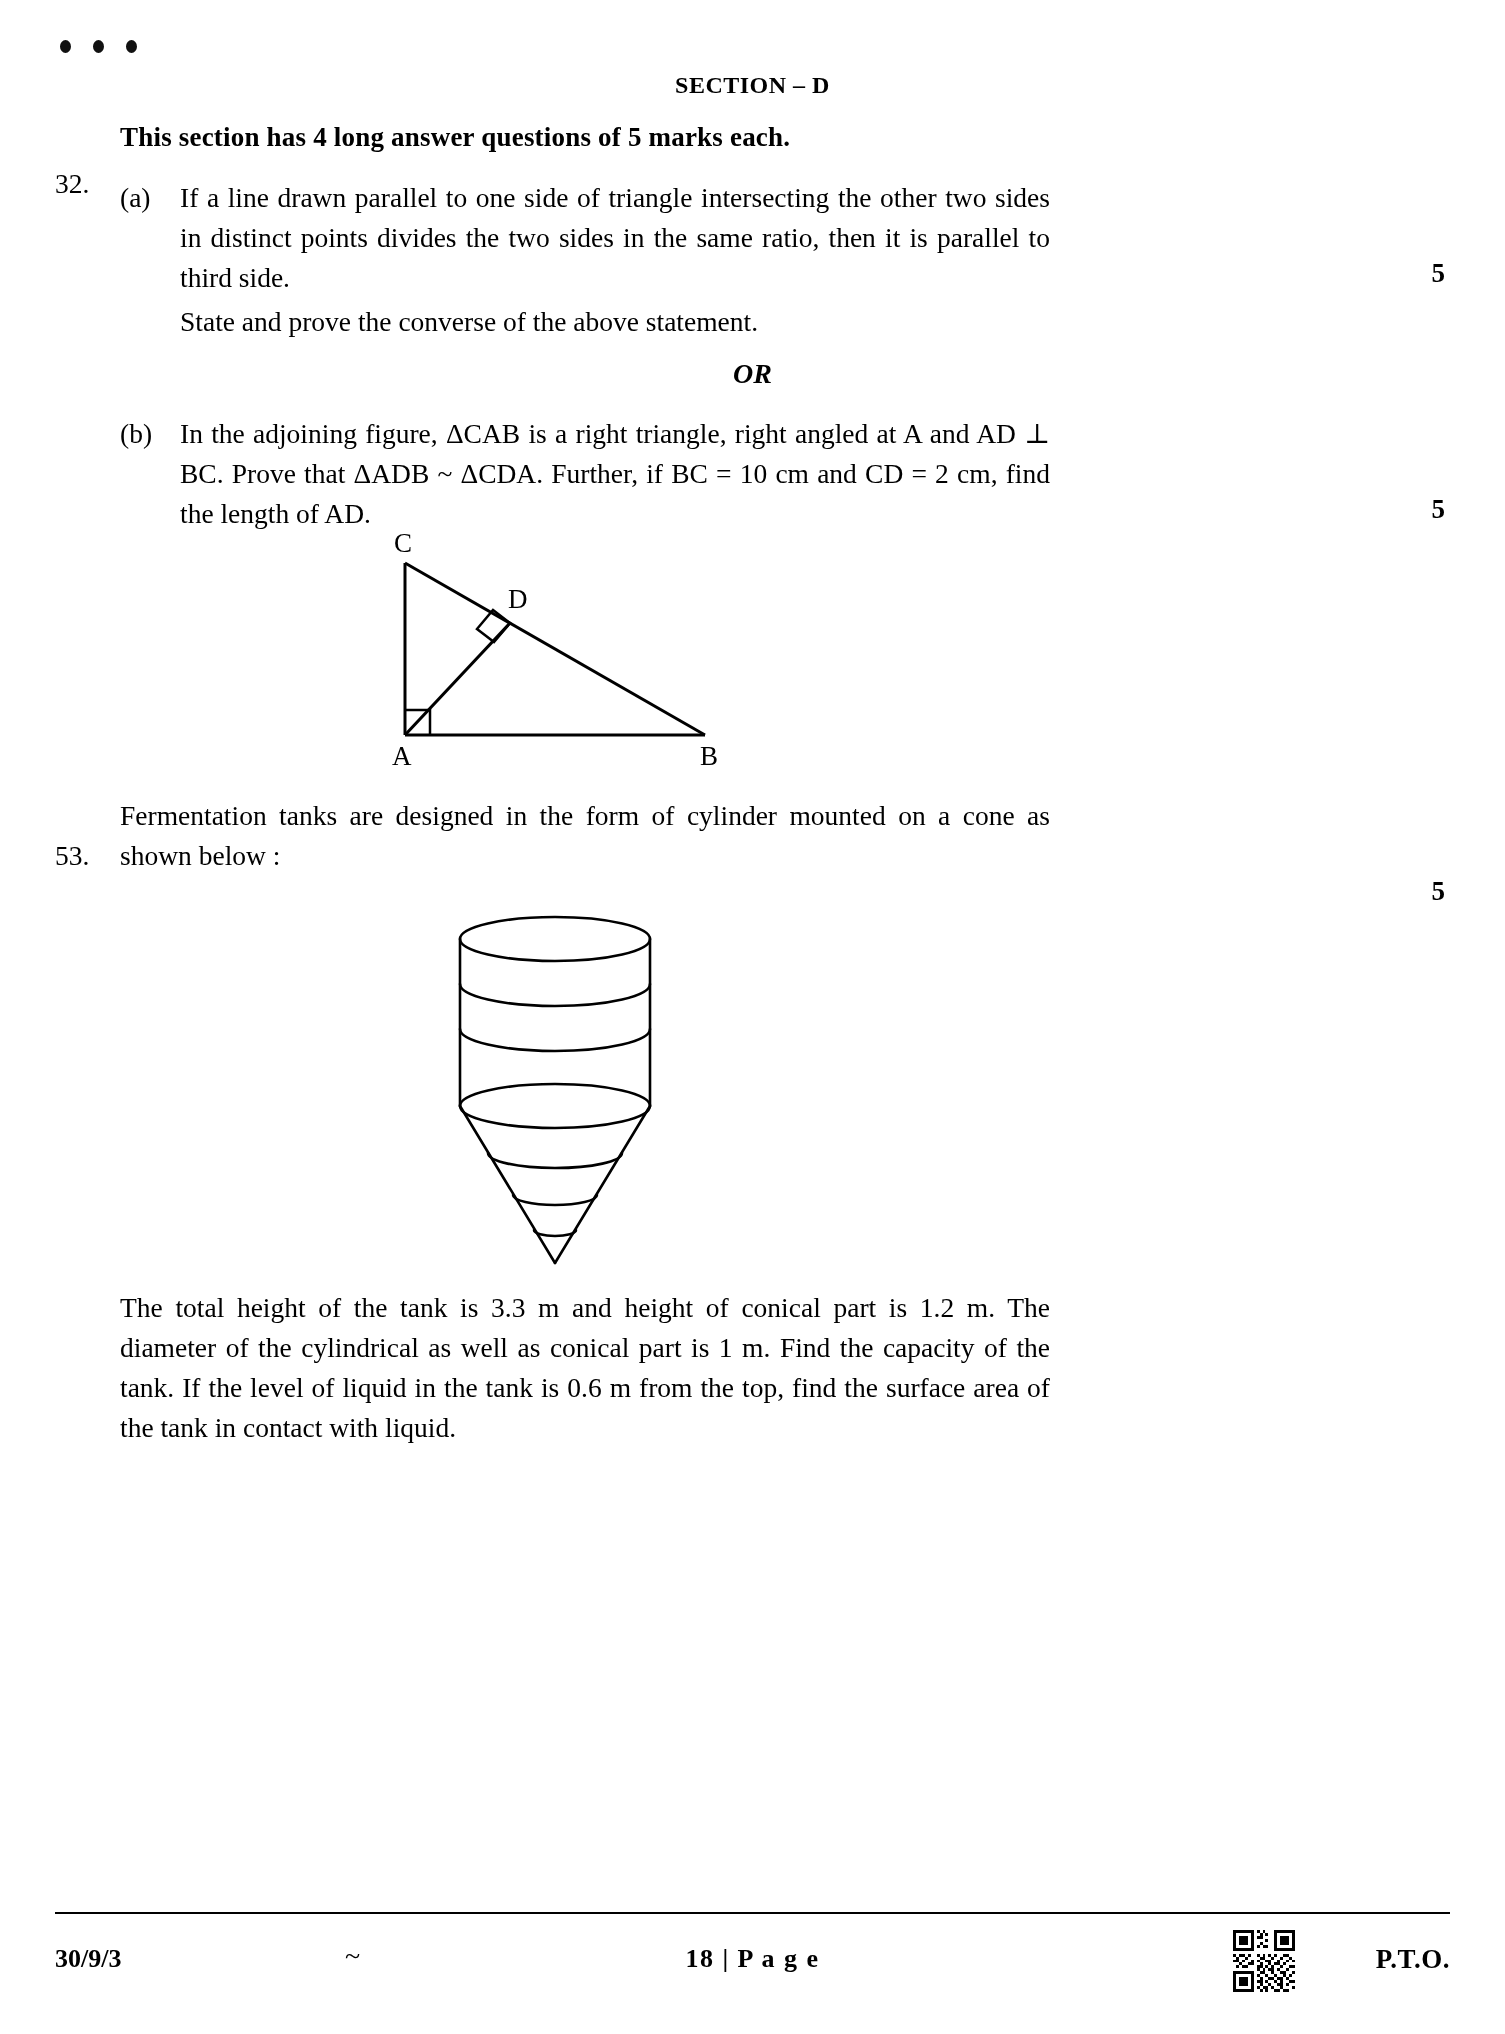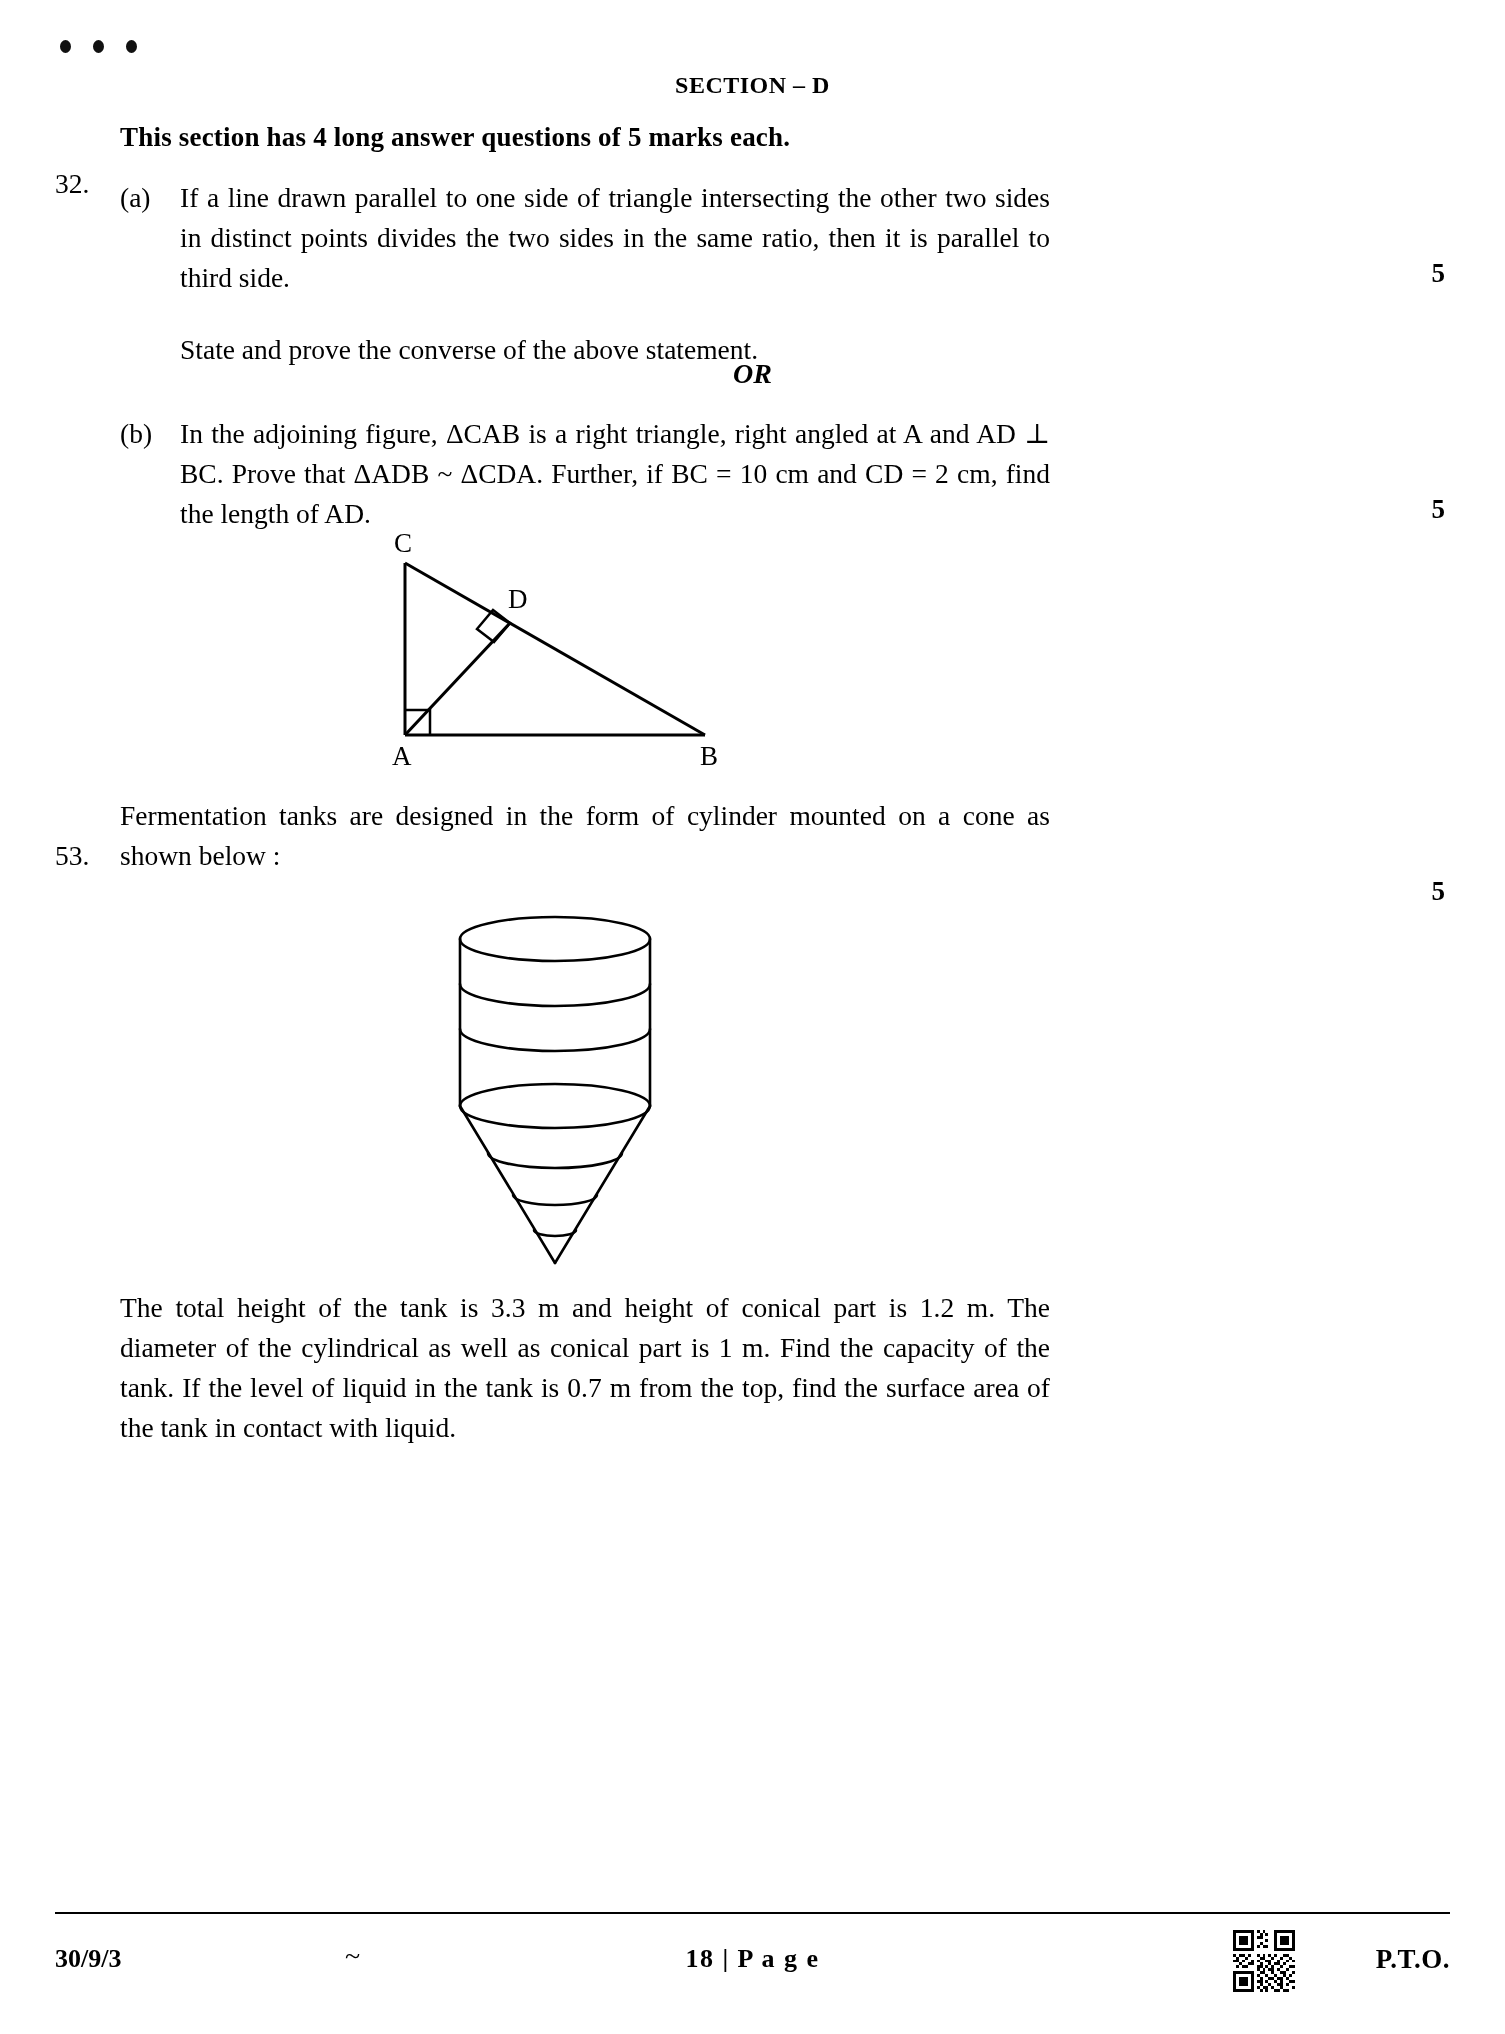--- a/index.html
+++ b/index.html
@@ -150,21 +150,21 @@
   </div>
 
   <div class="section-title">SECTION – D</div>
   <div class="section-sub">This section has 4 long answer questions of 5 marks each.</div>
 
   <div class="qnum" style="top:164px;">32.</div>
   <div class="qlabel" style="top:178px;">(a)</div>
   <div class="qbody" style="top:178px;">If a line drawn parallel to one side of triangle intersecting the other two sides in distinct points divides the two sides in the same ratio, then it is parallel to third side.</div>
   <div class="marks" style="top:258px;">5</div>
 
-  <div class="qbody nojust" style="top:302px;margin-top:28px;">State and prove the converse of the above statement.</div>
+  <div class="qbody nojust" style="top:302px;">State and prove the converse of the above statement.</div>
 
   <div class="or" style="top:358px;font-style:italic;">OR</div>
 
   <div class="qlabel" style="top:414px;">(b)</div>
   <div class="qbody" style="top:414px;">In the adjoining figure, ΔCAB is a right triangle, right angled at A and AD ⊥ BC. Prove that ΔADB ~ ΔCDA. Further, if BC = 10 cm and CD = 2 cm, find the length of AD.</div>
   <div class="marks" style="top:494px;">5</div>
 
   <div class="fig" style="left:370px; top:530px;">
     <svg width="400" height="250" viewBox="0 0 400 250">
 
@@ -208,21 +208,21 @@
         <line x1="30" y1="191" x2="125" y2="348"></line>
         <line x1="220" y1="191" x2="125" y2="348"></line>
 
         <path d="M58 238 A67 15 0 0 0 192 238"></path>
         <path d="M83 280 A42 10 0 0 0 167 280"></path>
         <path d="M104 315 A21 6 0 0 0 146 315"></path>
       </g>
     </svg>
   </div>
 
-  <div class="qbody" style="left:120px; width:930px; top:1288px;">The total height of the tank is 3.3 m and height of conical part is 1.2 m. The diameter of the cylindrical as well as conical part is 1 m. Find the capacity of the tank. If the level of liquid in the tank is 0.7 m from the top, find the surface area of the tank in contact with liquid.</div>
+  <div class="qbody" style="left:120px; width:930px; top:1288px;">The total height of the tank is 3.3 m and height of conical part is 1.2 m. The diameter of the cylindrical as well as conical part is 1 m. Find the capacity of the tank. If the level of liquid in the tank is 0.6 m from the top, find the surface area of the tank in contact with liquid.</div>
 
   <div class="footer-rule"></div>
   <div class="footer">
     <div class="f-code">30/9/3</div>
     <div class="f-tilde">~</div>
     <div class="f-page">18 | P a g e</div>
     <div class="qr">
       <svg width="62" height="62" viewBox="0 0 21 21" shape-rendering="crispEdges">
         <rect width="21" height="21" fill="#fff"></rect>
         <g fill="#000">

